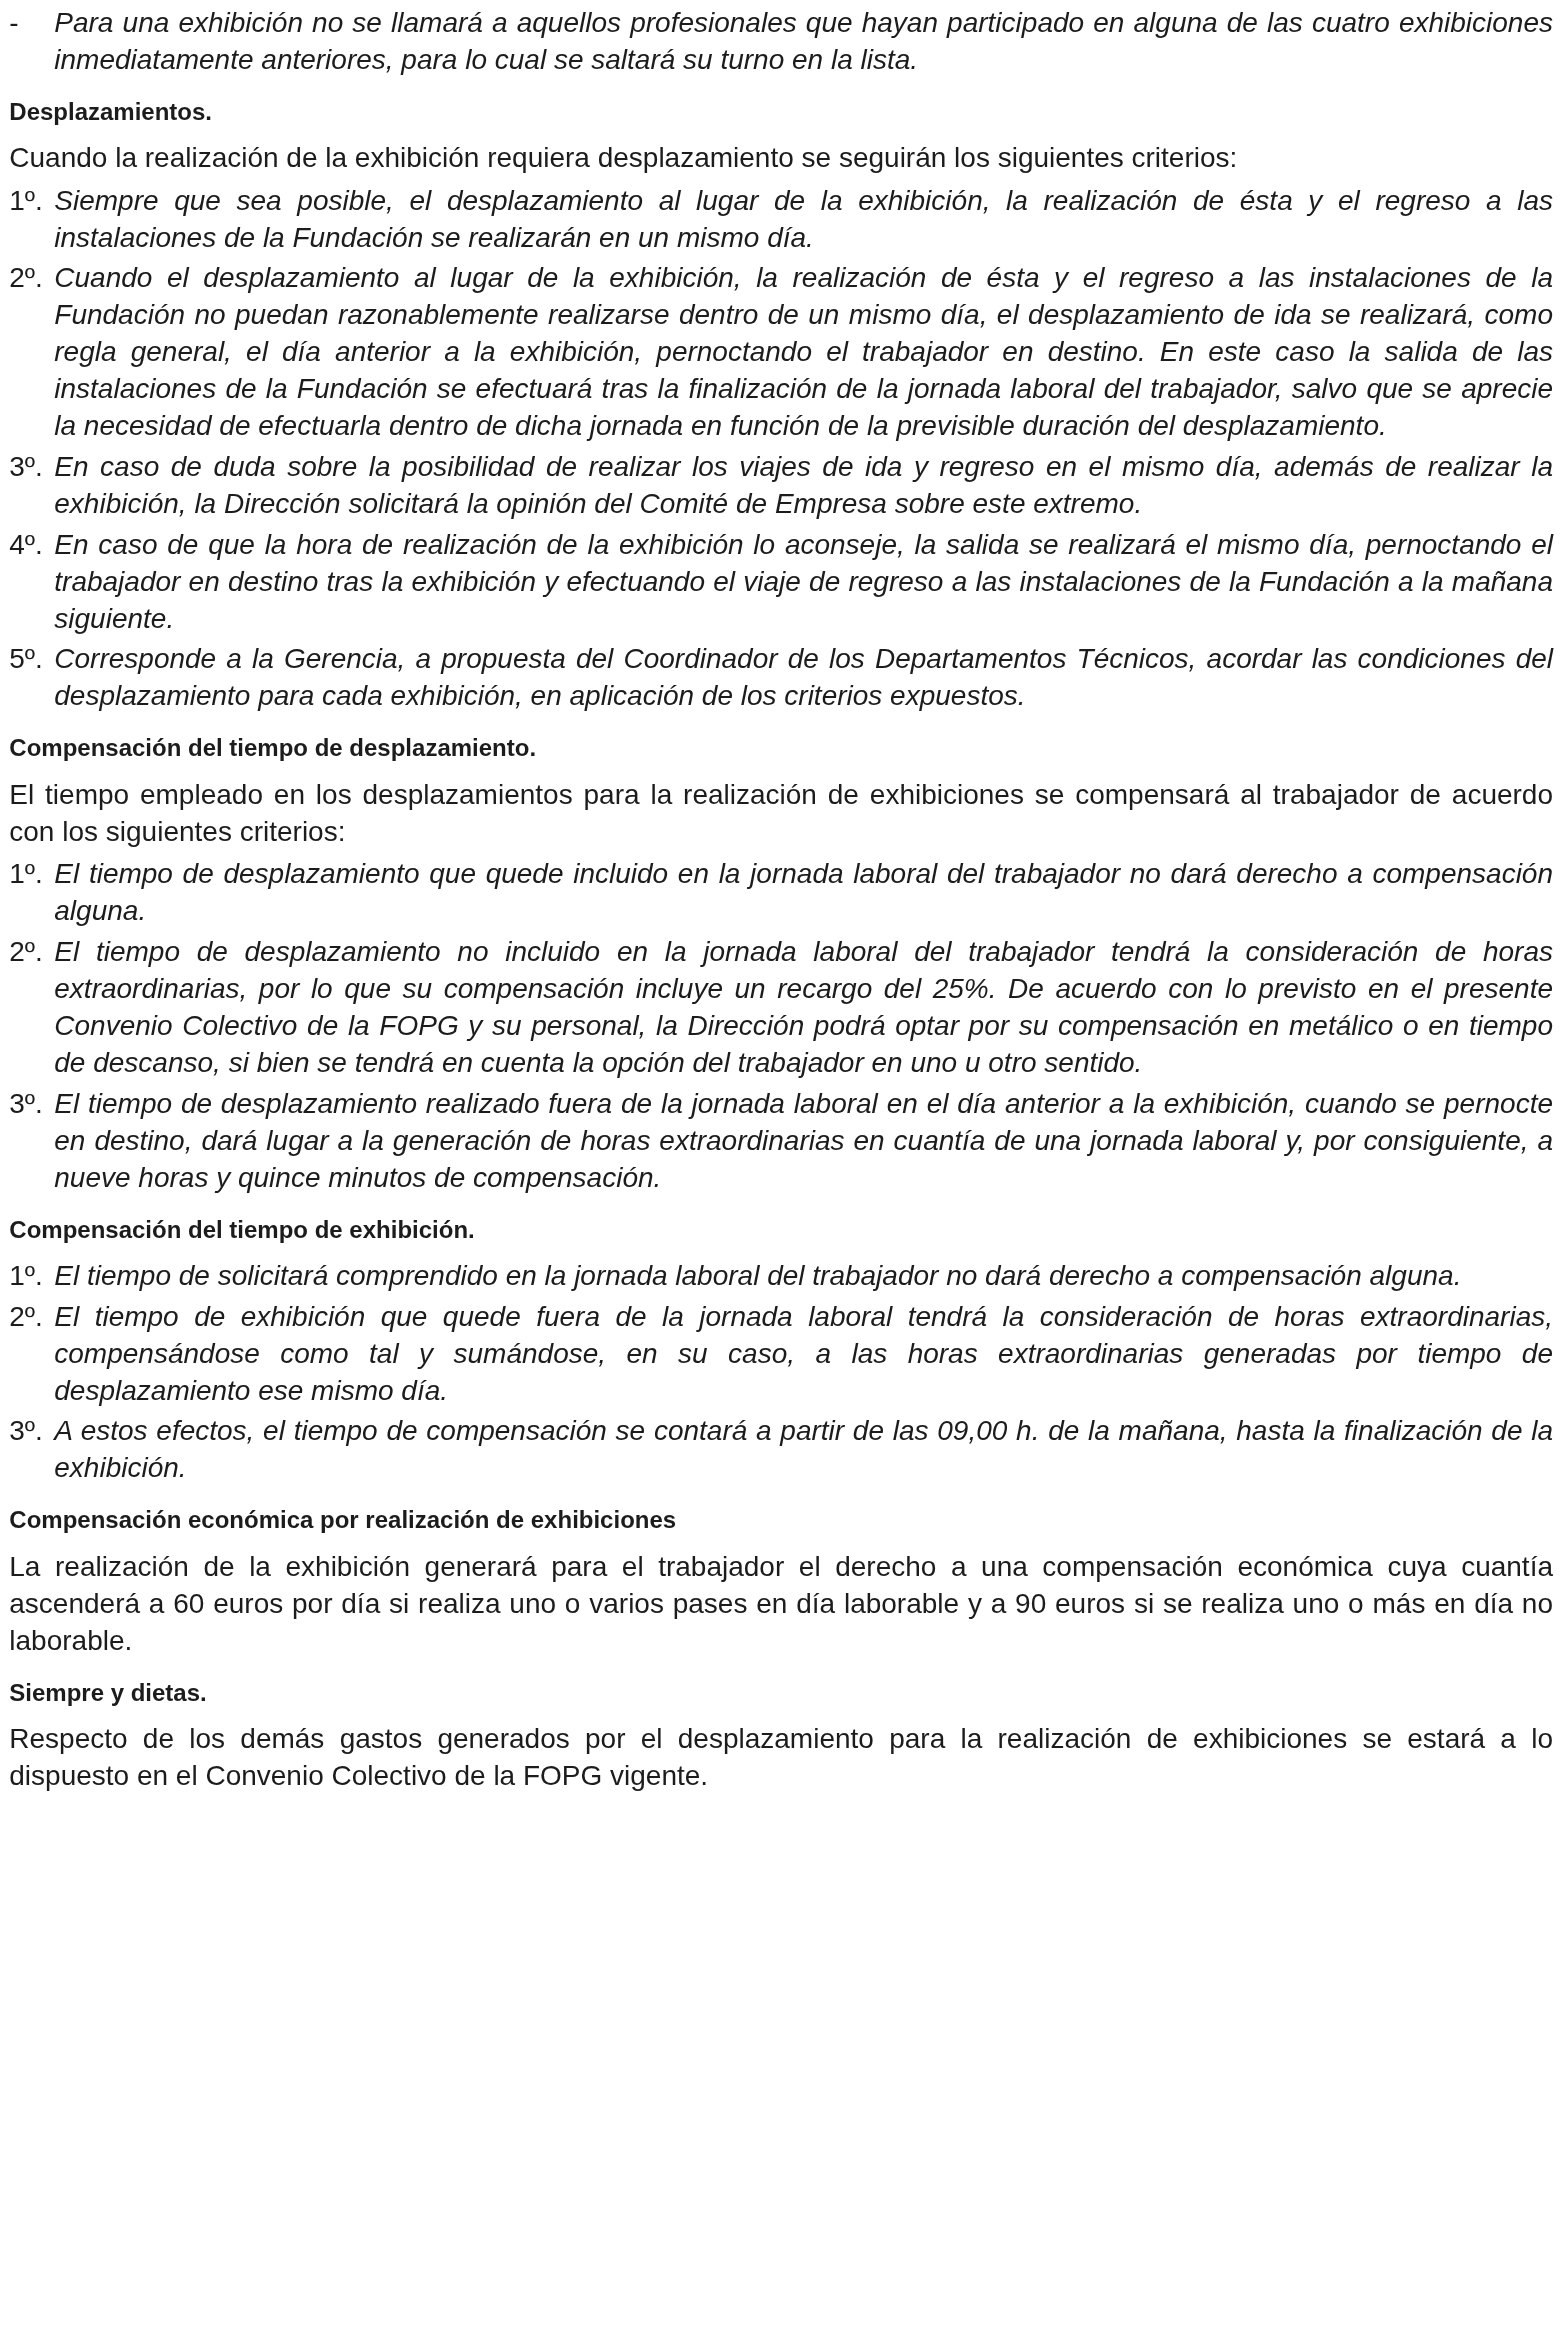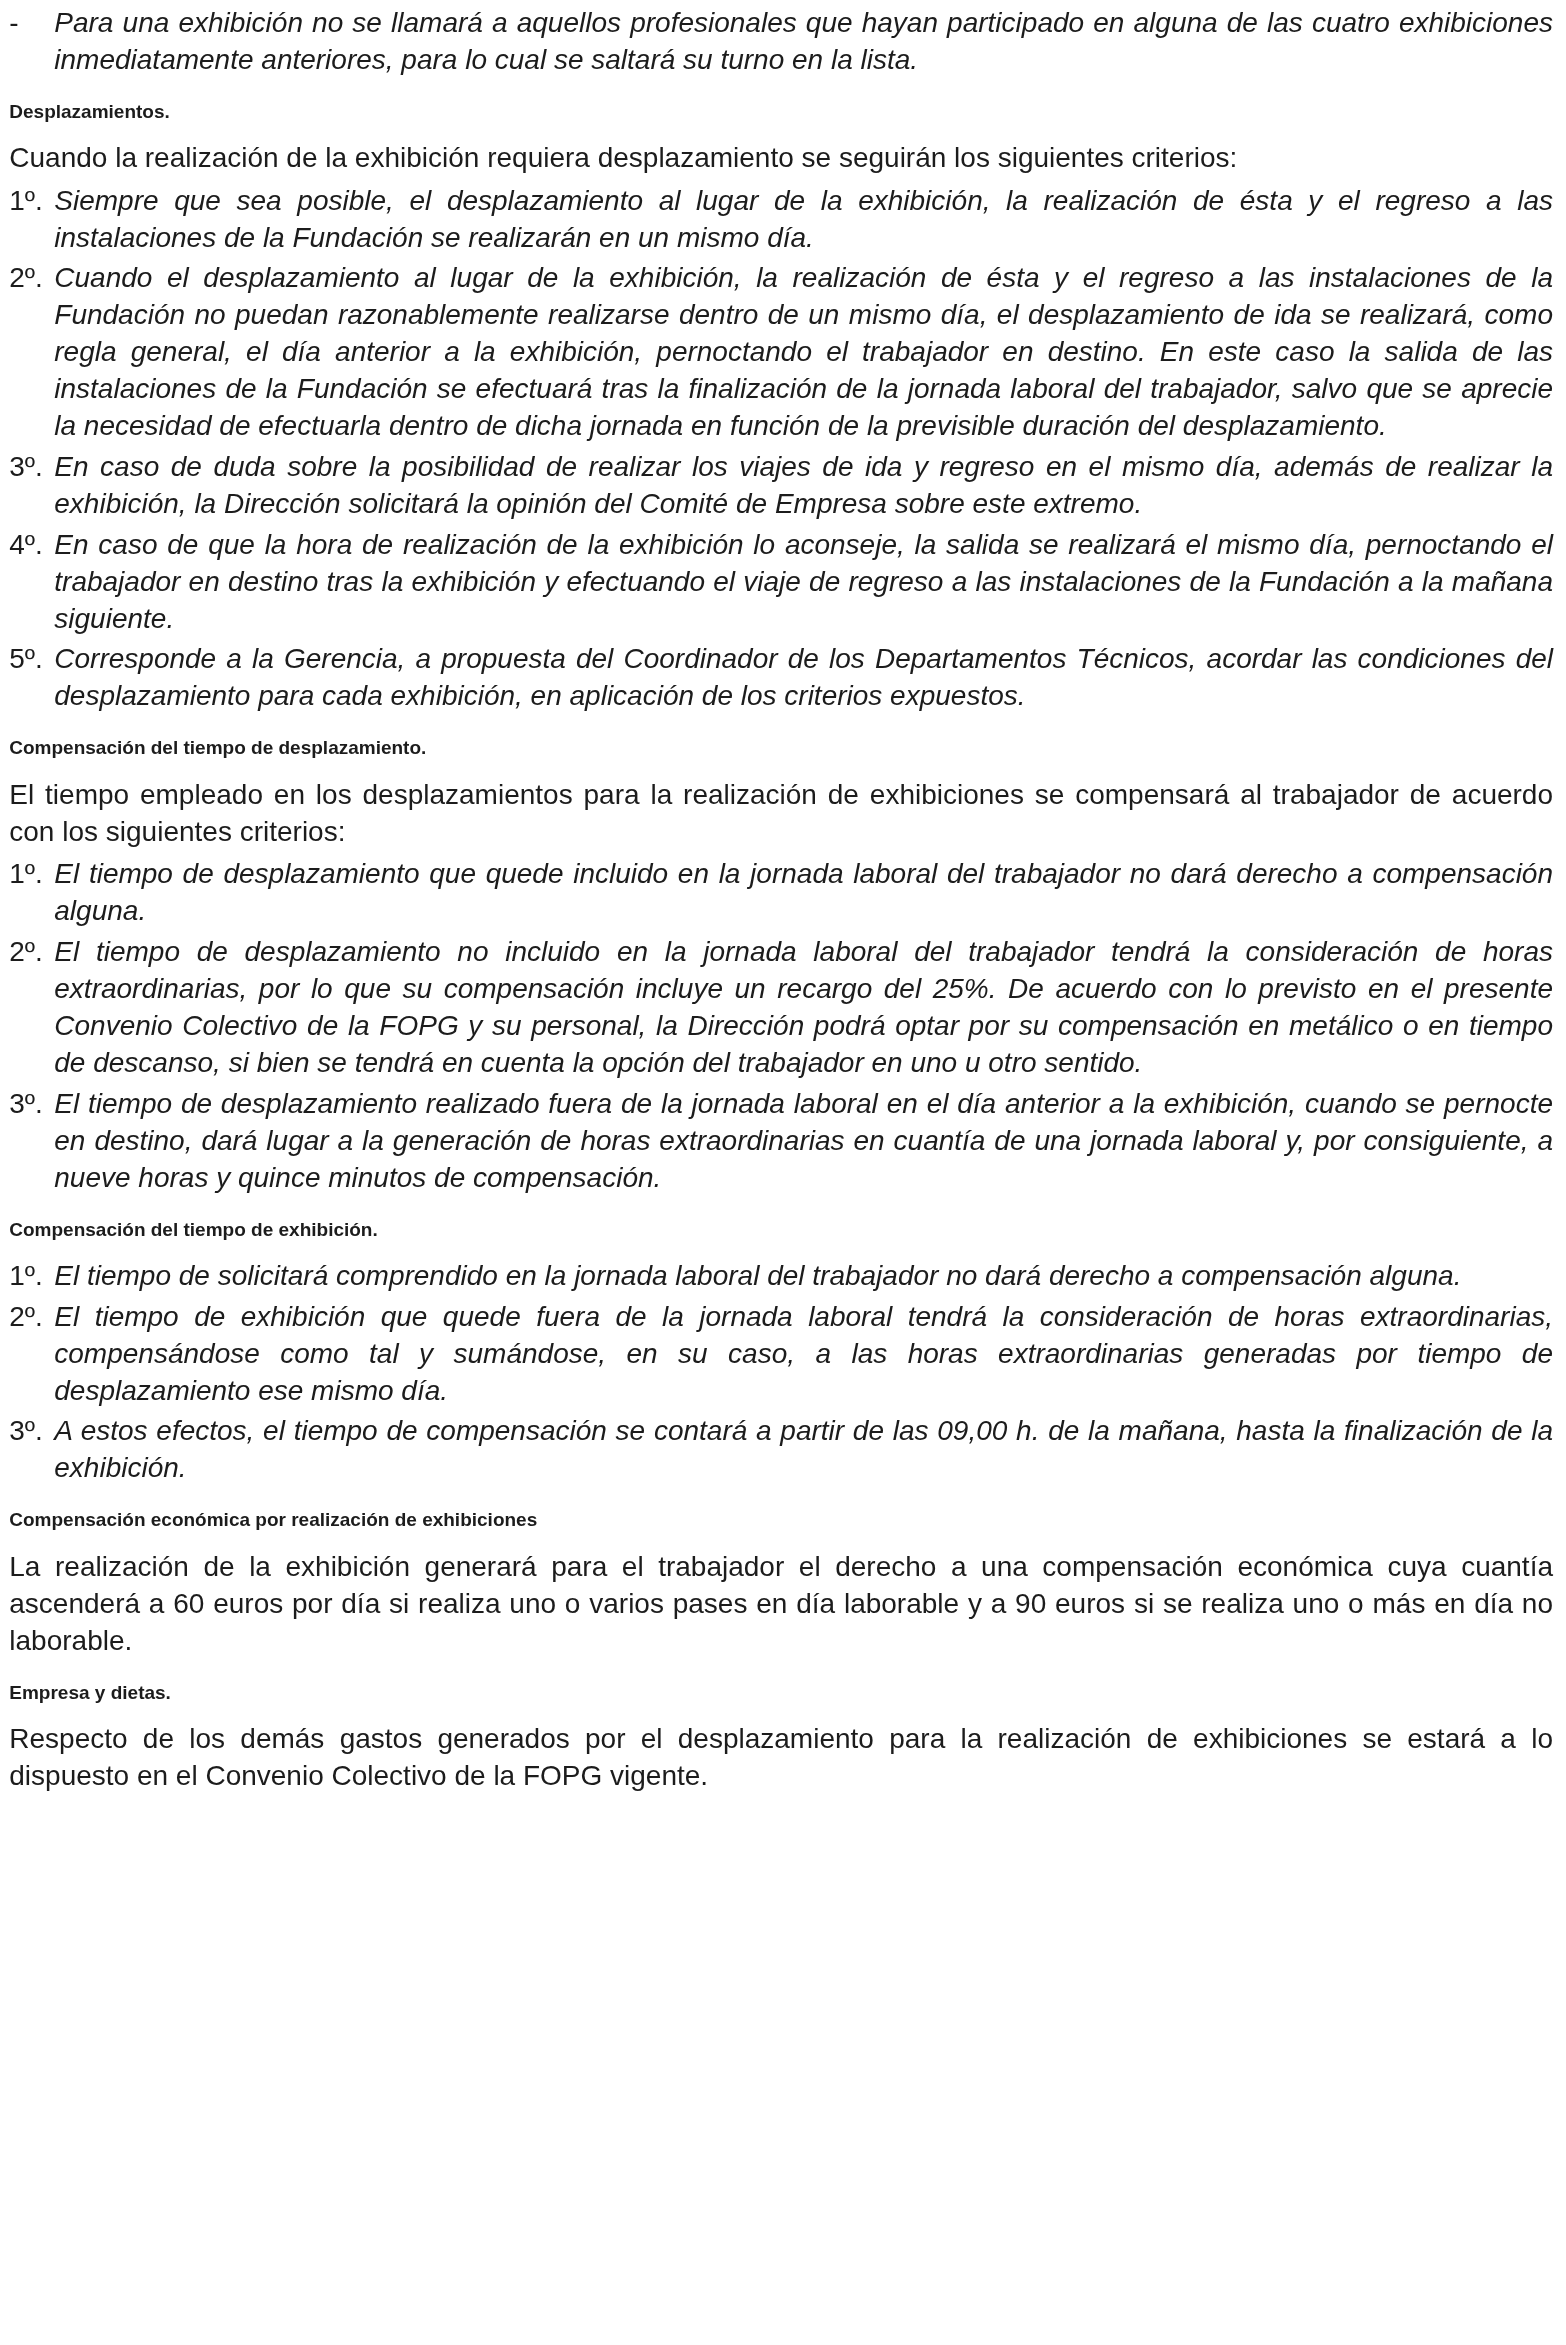--- a/index.html
+++ b/index.html
@@ -13,21 +13,21 @@
     box-sizing: border-box;
     padding: 3.7px 13px 26px 9.3px;
     background: #ffffff;
     color: #1c1c1c;
     font-family: "Liberation Sans", sans-serif;
     font-size: 28px;
     line-height: 37px;
     text-align: justify;
   }
   .heading {
-    font-size: 19px;
+    font-size: 24px;
     line-height: 37px;
     font-weight: bold;
     text-align: left;
     margin: 15px 0 9.3px 0;
   }
   .paragraph {
     margin: 1.9px 0 5.6px 0;
   }
   .item {
     position: relative;
@@ -98,16 +98,16 @@
     <div class="item">
       <span class="marker">2º.</span>
       <span class="item-text">El tiempo de exhibición que quede fuera de la jornada laboral tendrá la consideración de horas extraordinarias, compensándose como tal y sumándose, en su caso, a las horas extraordinarias generadas por tiempo de desplazamiento ese mismo día.</span>
     </div>
     <div class="item">
       <span class="marker">3º.</span>
       <span class="item-text">A estos efectos, el tiempo de compensación se contará a partir de las 09,00 h. de la mañana, hasta la finalización de la exhibición.</span>
     </div>
     <h2 class="heading">Compensación económica por realización de exhibiciones</h2>
     <p class="paragraph">La realización de la exhibición generará para el trabajador el derecho a una compensación económica cuya cuantía ascenderá a 60 euros por día si realiza uno o varios pases en día laborable y a 90 euros si se realiza uno o más en día no laborable.</p>
-    <h2 class="heading">Empresa y dietas.</h2>
+    <h2 class="heading">Siempre y dietas.</h2>
     <p class="paragraph">Respecto de los demás gastos generados por el desplazamiento para la realización de exhibiciones se estará a lo dispuesto en el Convenio Colectivo de la FOPG vigente.</p>
   </main>
 
 
 </body></html>

